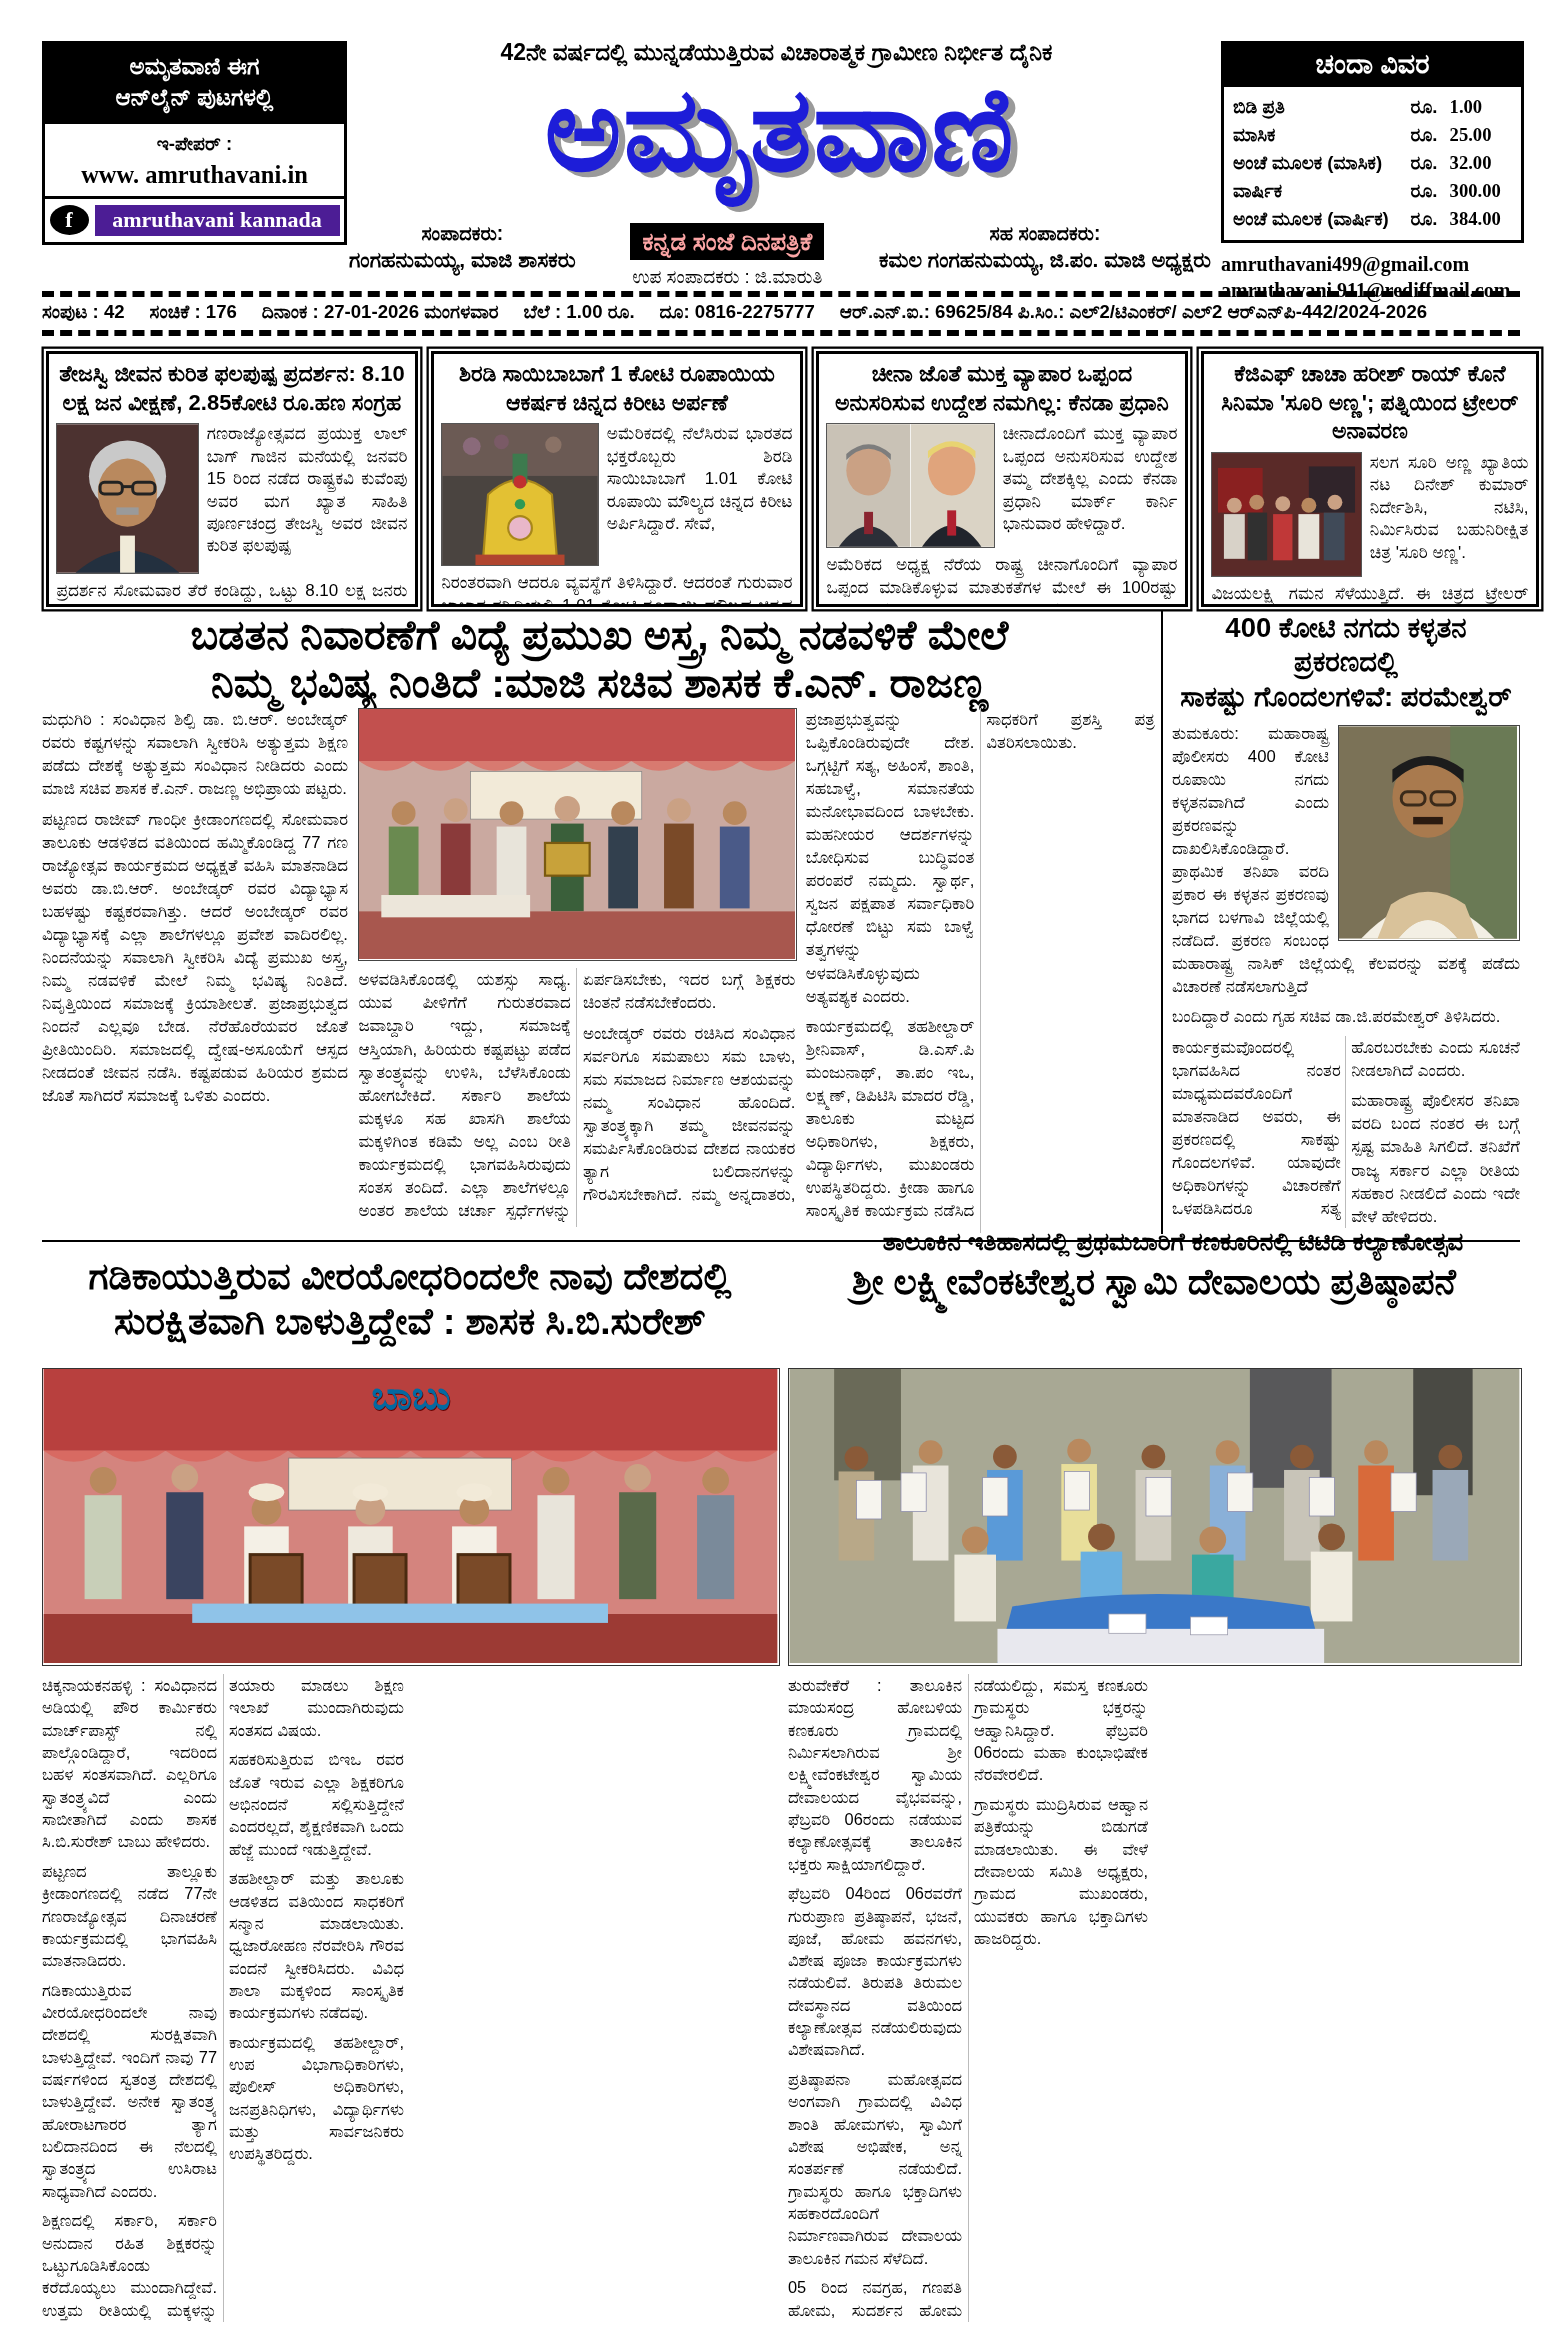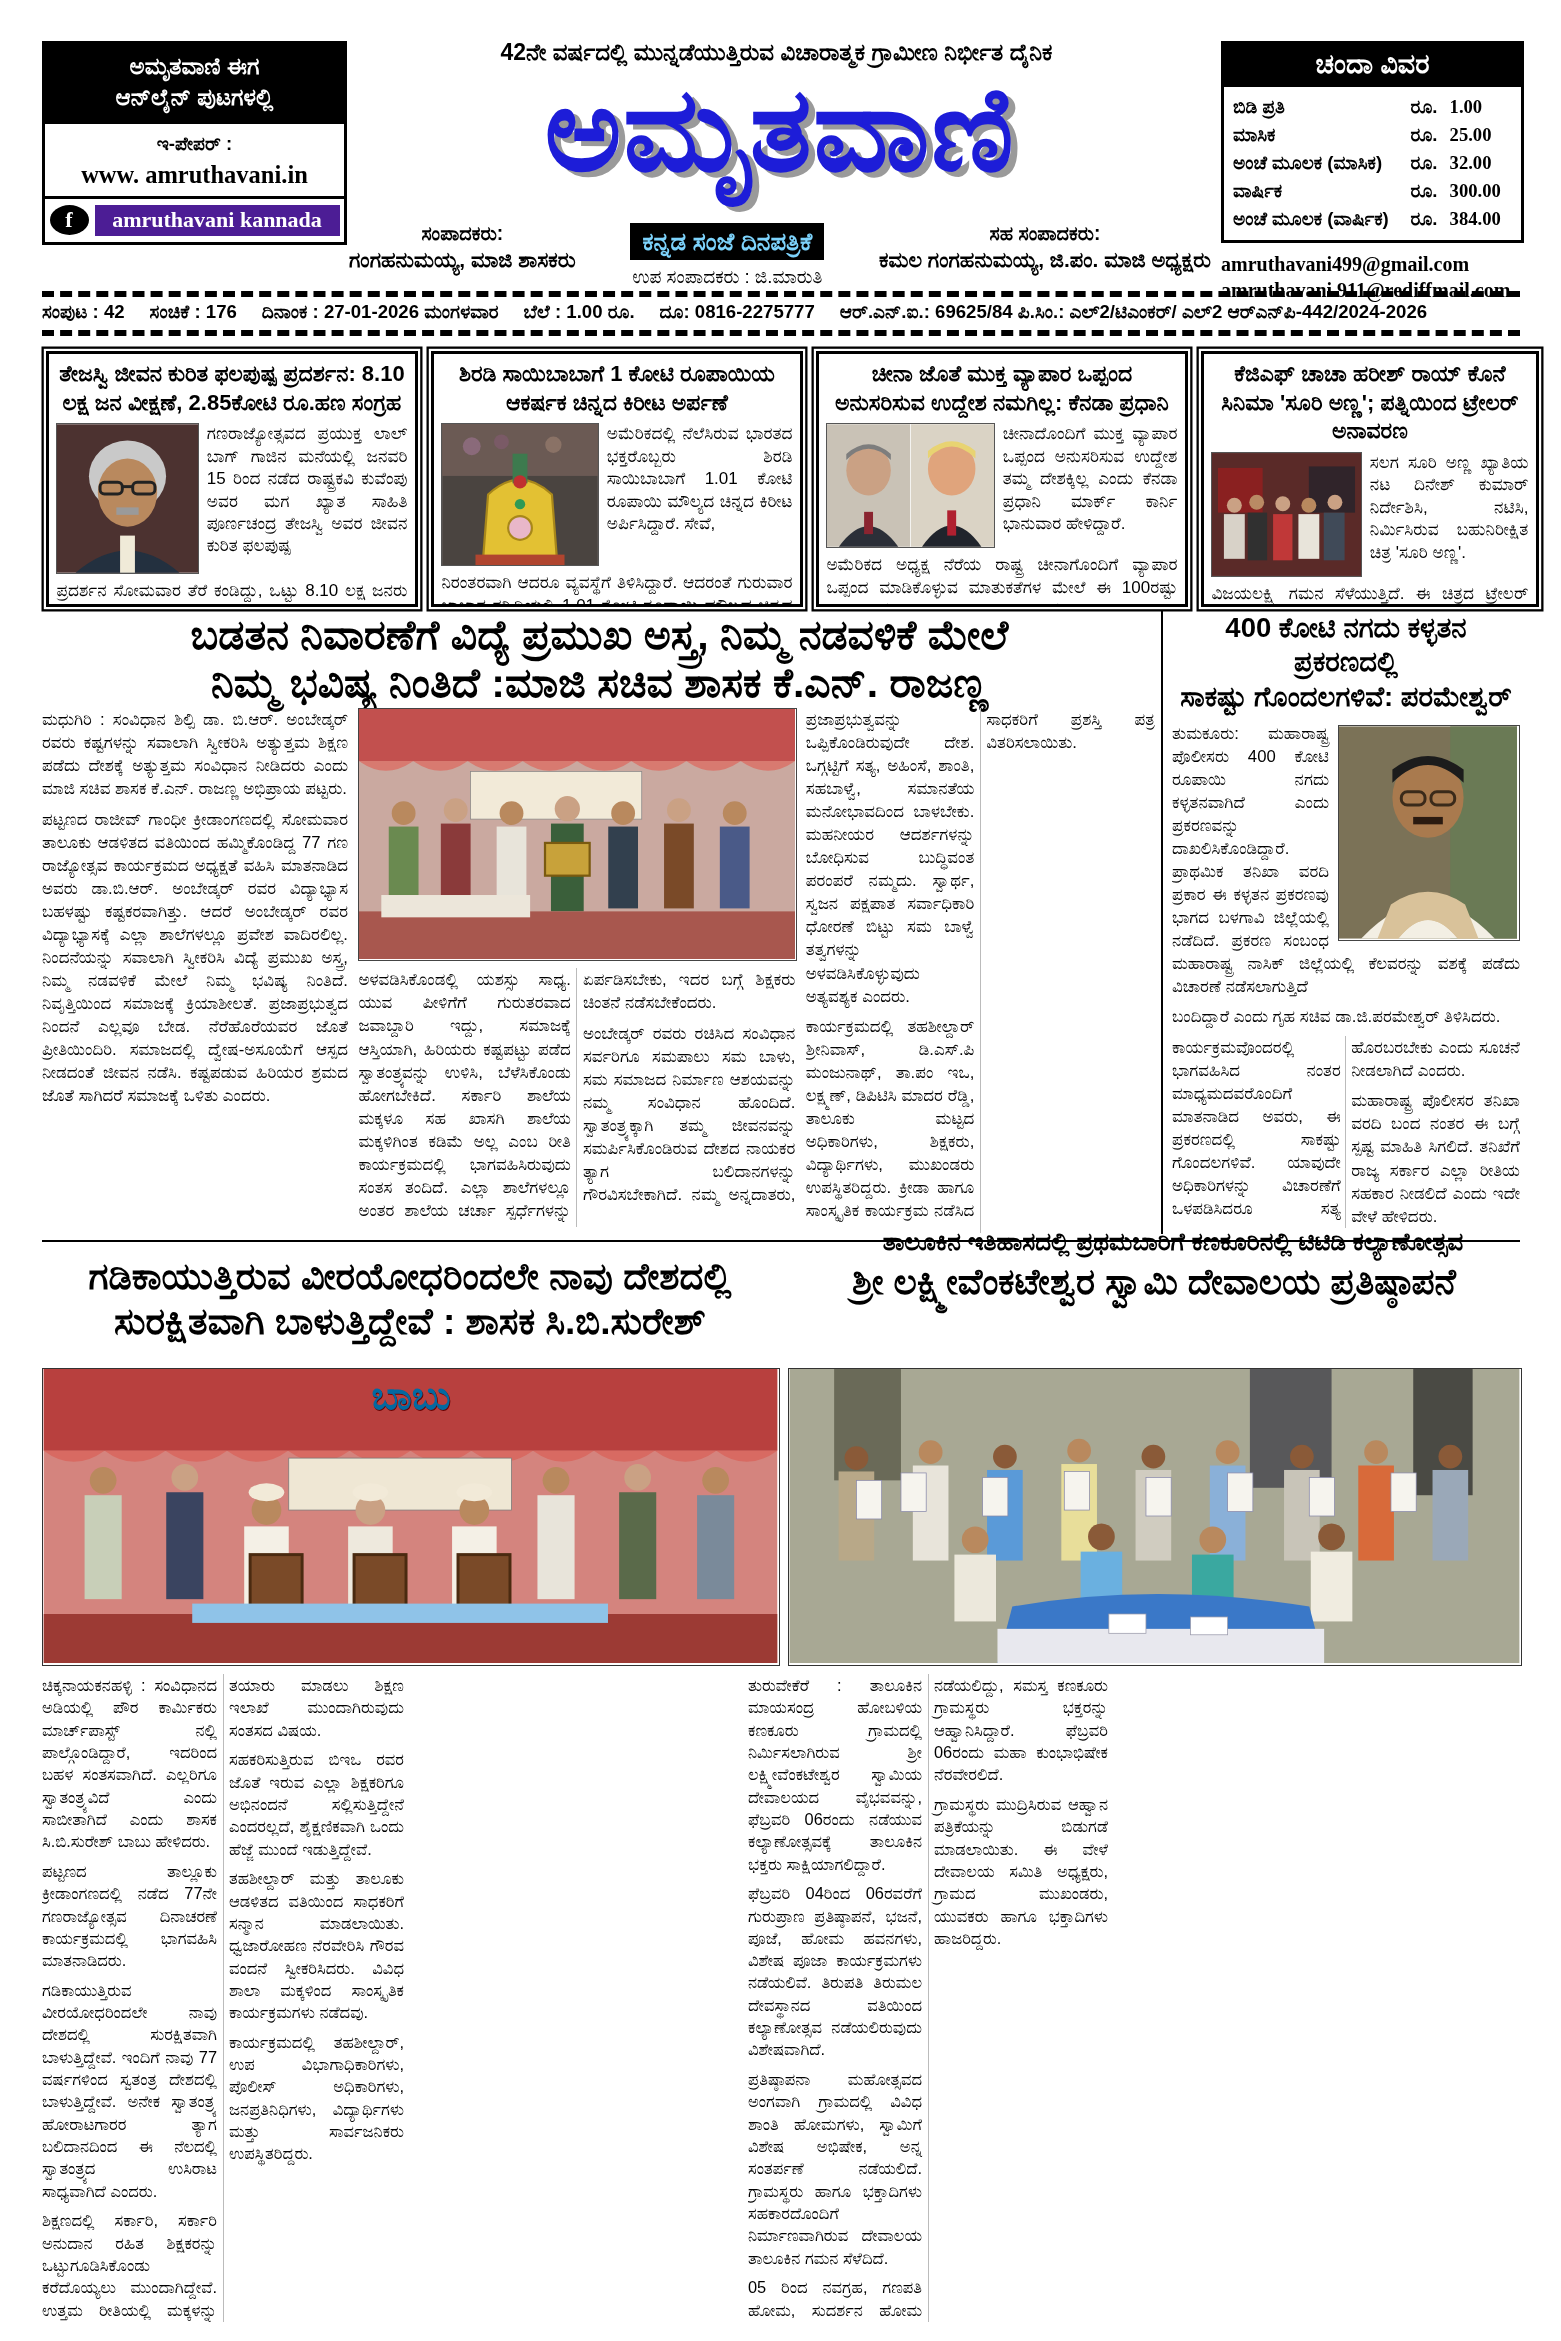--- a/index.html
+++ b/index.html
@@ -21,21 +21,21 @@
   .fb-icon{width:39px;height:30px;background:#000;border-radius:50%;color:#fff;display:flex;align-items:center;justify-content:center;font-weight:bold;font-size:22px;font-family:"Liberation Serif",serif;}
   .fb-label{background:#4c1d95;color:#fff;font-size:22px;font-weight:bold;padding:2.2px 7.4px;font-family:"Liberation Serif","DejaVu Serif",serif;flex:1;text-align:center;}
 
   .tagline{left:349px;top:39px;width:855px;text-align:center;font-size:23px;font-weight:bold;}
   .masthead-title{left:349px;top:71px;width:862px;text-align:center;font-size:117px;font-weight:bold;color:#1d1dd8;text-shadow:6.7px 5.2px 0 #9a9a9a;line-height:1.0;letter-spacing:1.5px;}
 
   .editors-row{left:349px;top:223px;width:862px;display:flex;justify-content:space-between;align-items:flex-start;}
   .ed-cell{text-align:center;}
   .ed-label{font-size:19.3px;font-weight:bold;}
   .ed-name{font-size:21px;font-weight:bold;margin-top:3px;}
-  .type-box{background:#000;color:#7dd3fc;font-size:24.5px;font-weight:bold;padding:4.5px 12px;}
+  .type-box{background:#000;color:#fca5a5;font-size:24.5px;font-weight:bold;padding:4.5px 12px;}
   .sub-ed{font-size:18.6px;margin-top:6px;text-align:center;}
 
   .sub-box{left:1221px;top:41px;width:297px;border:3.7px solid #000;}
   .sub-box .hd{background:#000;color:#fff;text-align:center;font-size:27px;font-weight:bold;padding:4.5px 0;border-bottom:3px solid #000;}
   .sub-rows{padding:6px 7.4px 7.4px 9px;}
   .sub-row{display:flex;font-size:18.6px;font-weight:bold;line-height:1.5;}
   .sub-row .l{flex:1;}
   .sub-row .c{width:39px;}
   .sub-row .v{width:64px;text-align:left;font-family:"Liberation Serif",serif;}
   .emails{left:1221px;top:251px;width:297px;text-align:left;font-size:20px;font-weight:bold;font-family:"Liberation Serif","DejaVu Serif",serif;line-height:1.3;}
@@ -72,21 +72,21 @@
   
   .s2l-hl{left:42px;top:1254px;width:736px;text-align:center;font-size:37px;font-weight:bold;line-height:1.22;}
   .s2r-kicker{left:807px;top:1228px;width:732px;text-align:center;font-size:24.5px;font-weight:bold;}
   .s2r-hl{left:788px;top:1261px;width:732px;text-align:center;font-size:36px;font-weight:bold;line-height:1.15;}
 
   .s2l-photo{left:42px;top:1368px;width:736px;height:296px;border:0.7px solid #333;}
   .photo-overlay{position:absolute;top:4.5px;left:0;width:100%;text-align:center;color:#0369a1;font-size:39px;font-weight:bold;text-shadow:0.7px 0.7px 0 #600;}
   .s2r-photo{left:788px;top:1368px;width:732px;height:296px;border:0.7px solid #333;}
 
   .s2l-body{left:42px;top:1674px;width:736px;height:648px;columns:4;column-gap:12px;column-rule:0.7px solid #bbb;font-size:16.4px;line-height:1.36;column-fill:auto;overflow:hidden;}
-  .s2r-body{left:748px;top:1674px;width:732px;height:648px;columns:4;column-gap:12px;column-rule:0.7px solid #bbb;font-size:16.4px;line-height:1.36;column-fill:auto;overflow:hidden;}
+  .s2r-body{left:788px;top:1674px;width:732px;height:648px;columns:4;column-gap:12px;column-rule:0.7px solid #bbb;font-size:16.4px;line-height:1.36;column-fill:auto;overflow:hidden;}
 
   svg{display:block;}
 </style>
 </head>
 <body>
 
 <div class="abs online-box">
   <div class="blk">
     <div>ಅಮೃತವಾಣಿ ಈಗ</div>
     <div>ಆನ್‌ಲೈನ್ ಪುಟಗಳಲ್ಲಿ</div>

